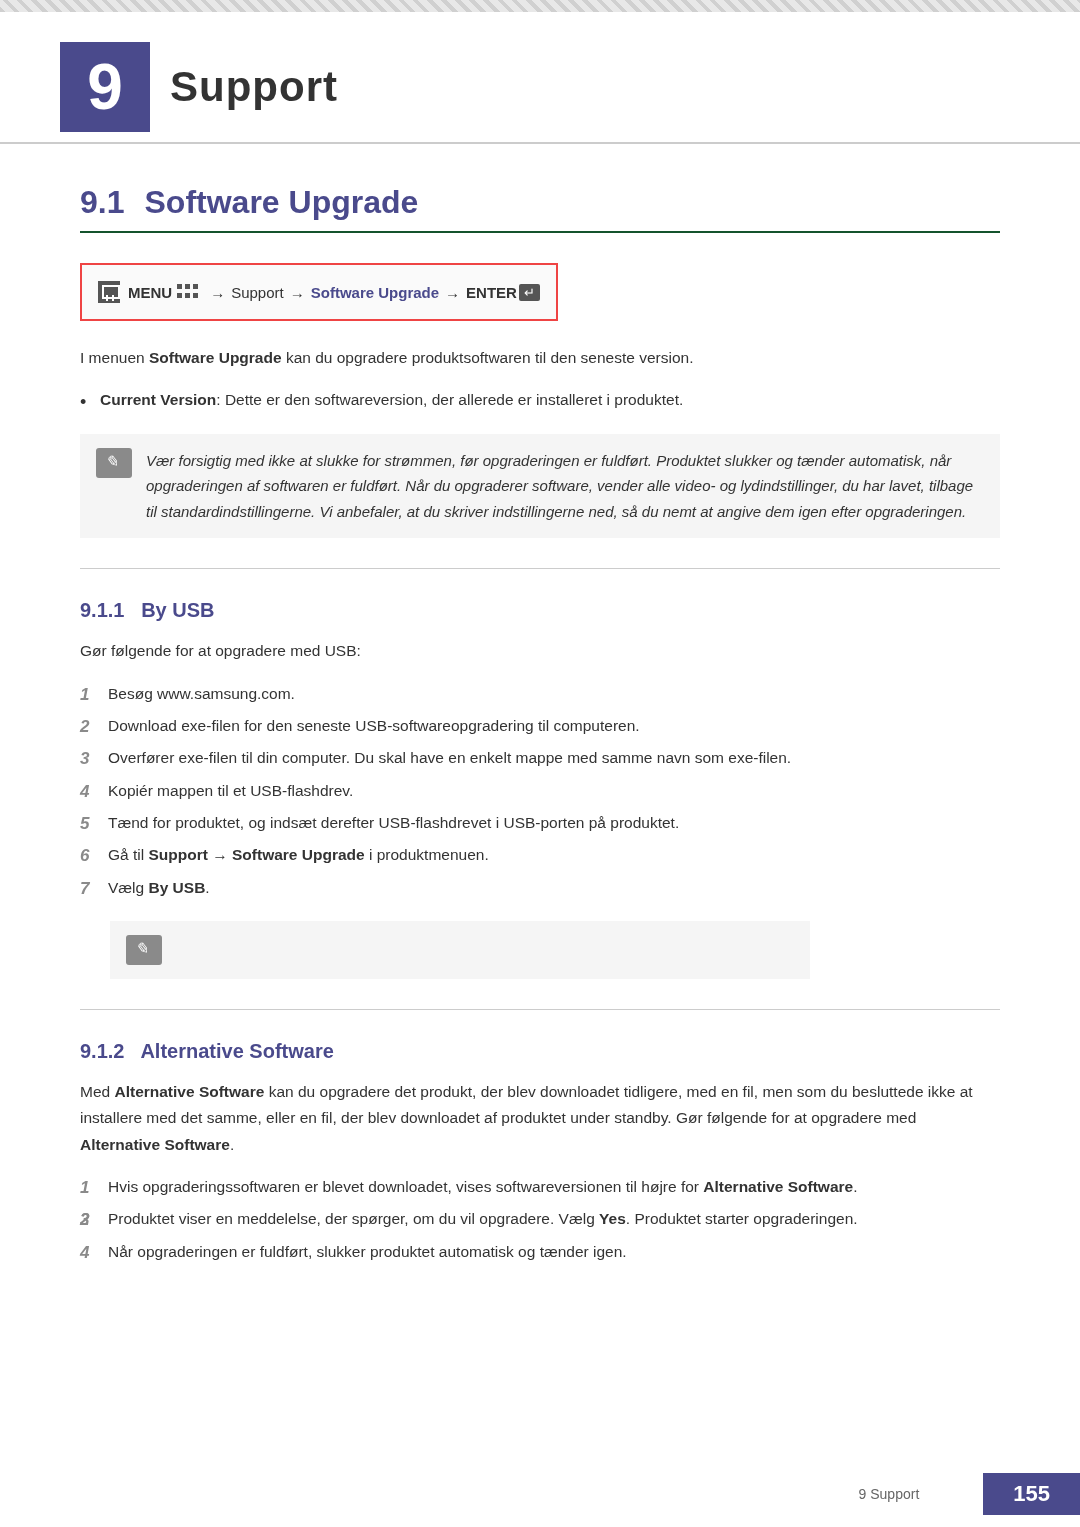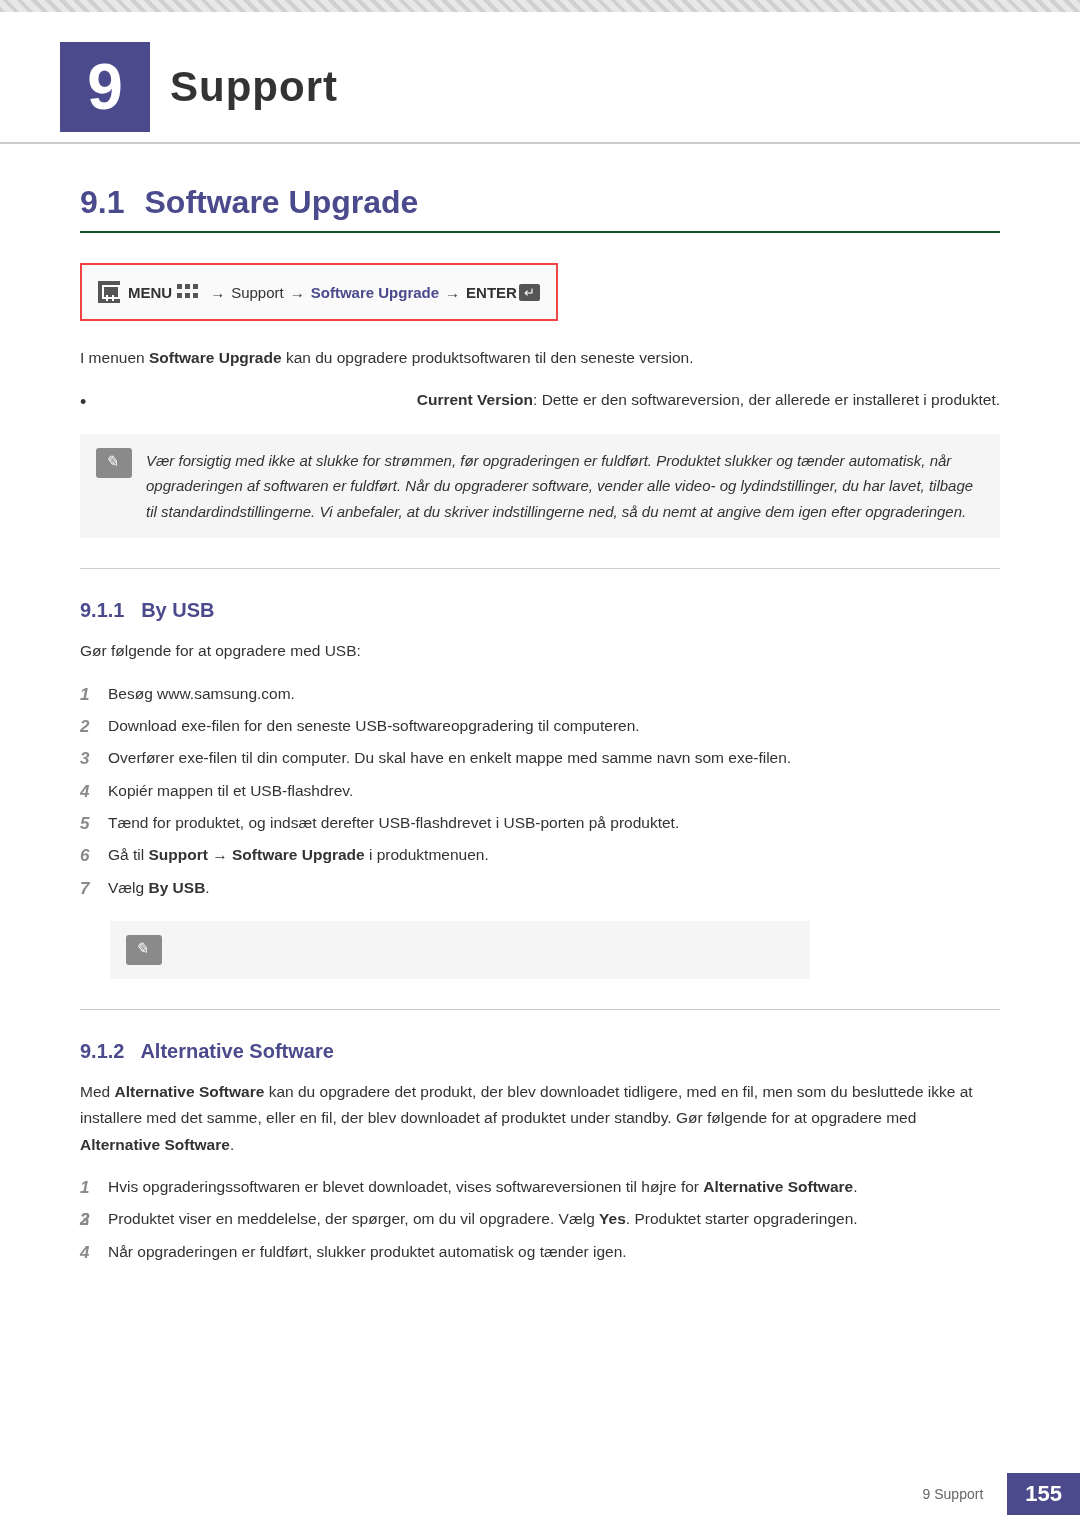--- a/index.html
+++ b/index.html
@@ -150,21 +150,20 @@
       font-size: 15.5px;
       line-height: 1.7;
       color: #333333;
       margin-bottom: 16px;
     }
 
     
     .bullet-list {
       list-style: none;
       margin-bottom: 20px;
-      text-align: right;
     }
 
     .bullet-list li {
       font-size: 15.5px;
       line-height: 1.7;
       color: #333333;
       padding-left: 20px;
       position: relative;
       margin-bottom: 6px;
     }
@@ -253,35 +252,36 @@
     }
 
     
     .page-footer {
       position: absolute;
       bottom: 0;
       right: 0;
       display: flex;
       align-items: center;
       padding: 12px 0;
+      gap: 40px;
     }
 
     .footer-chapter-label {
       font-size: 14px;
       color: #666;
       margin-right: 8px;
       padding: 0 16px;
     }
 
     .footer-page-number {
       background: #4a4a8c;
       color: white;
       font-size: 22px;
       font-weight: bold;
-      padding: 8px 18px;
+      padding: 8px 30px;
       min-width: 70px;
       text-align: center;
     }
 
     
     .section-divider {
       border: none;
       border-top: 1px solid #cccccc;
       margin: 30px 0;
     }

